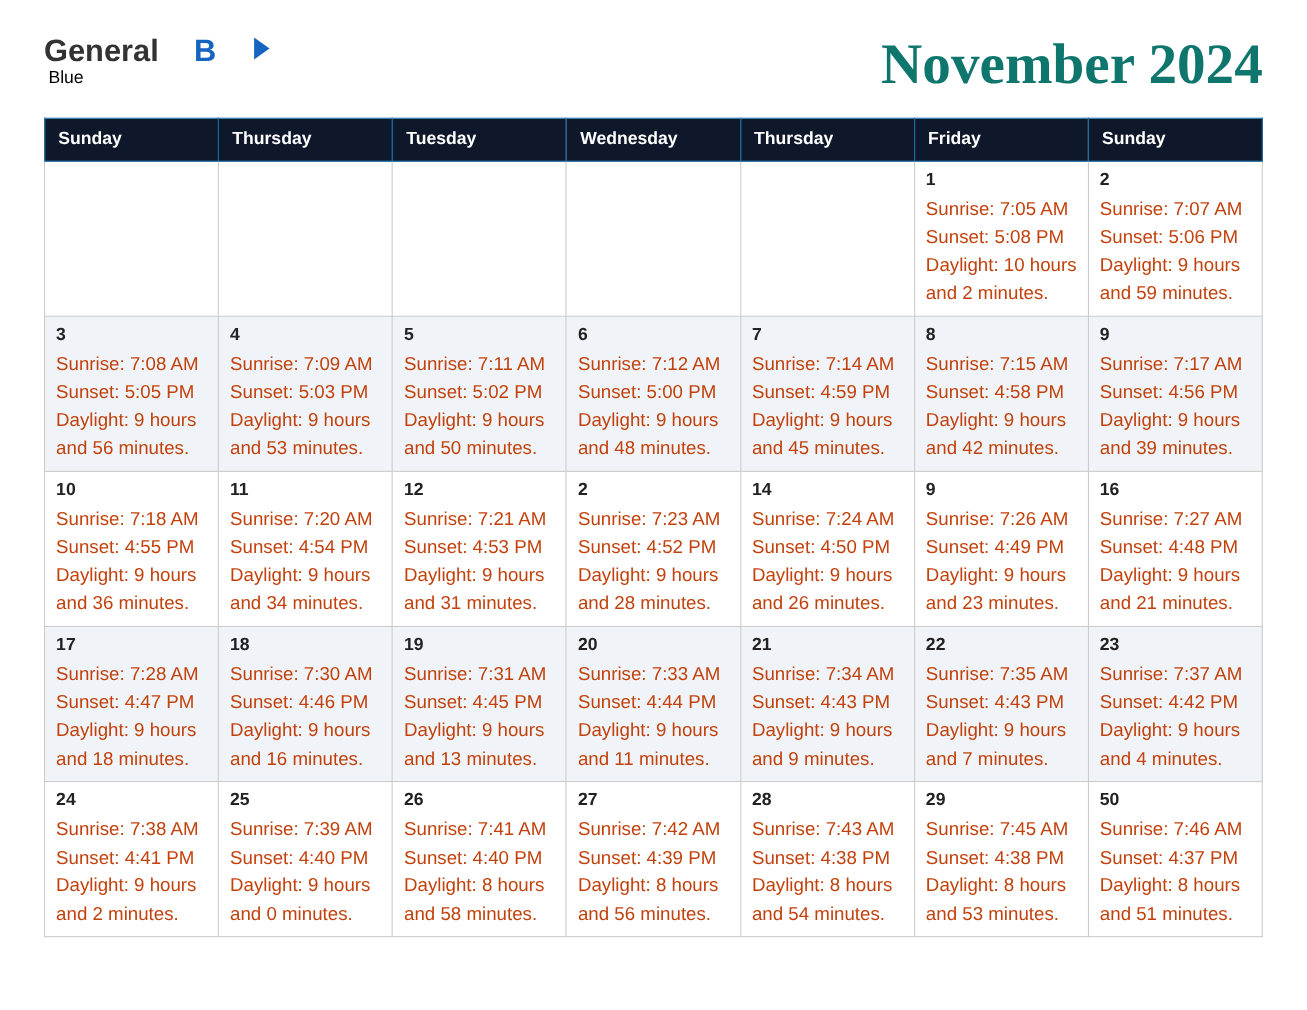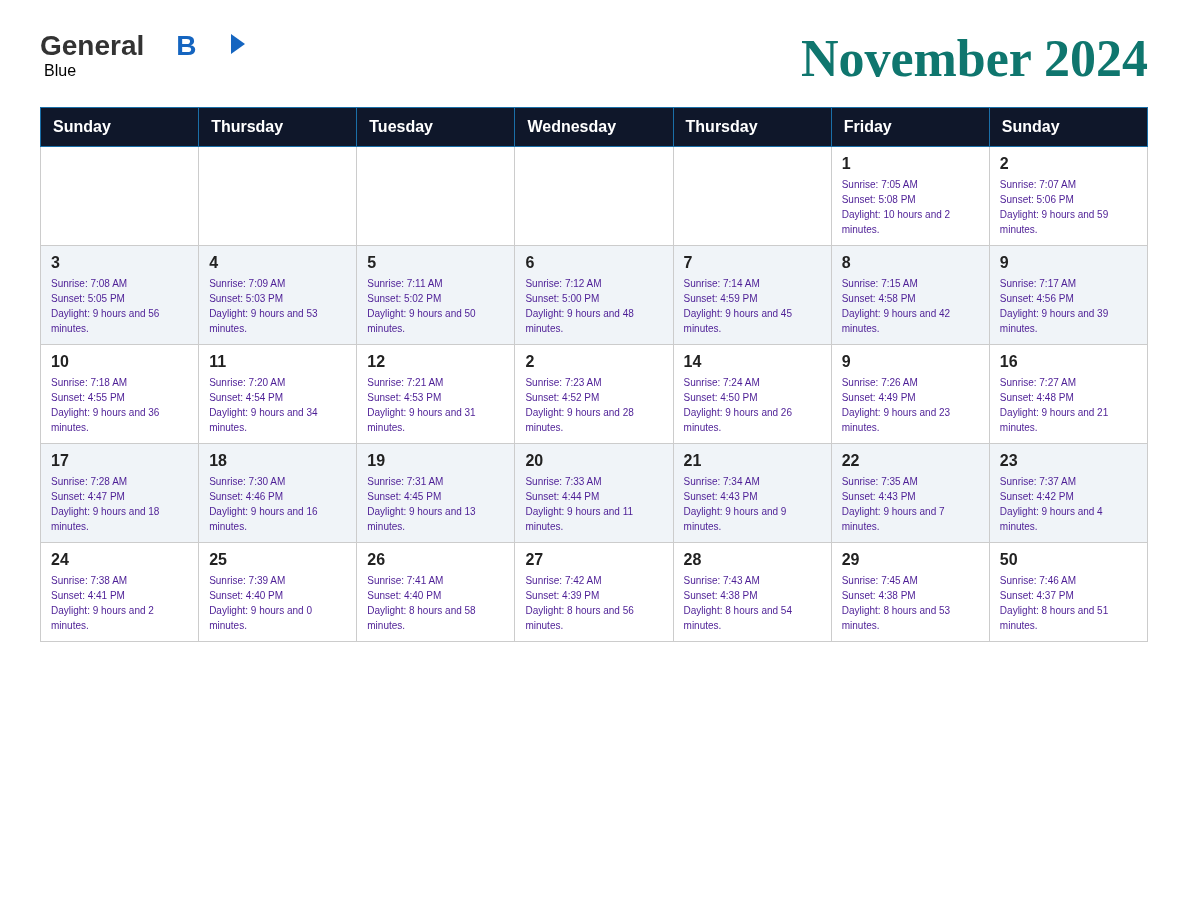--- a/index.html
+++ b/index.html
@@ -91,22 +91,22 @@
     .calendar-table tr.alt-row td {
       background: #f0f4f8;
     }
     .day-number {
       font-size: 16px;
       font-weight: bold;
       color: #222;
       margin-bottom: 4px;
     }
     .day-info {
-      font-size: 10px;
-      color: #4c1d95;
+      font-size: 17px;
+      color: #c2410c;
       line-height: 1.5;
     }
     .empty-cell {
       background: #fff;
     }
   </style>
 </head>
 <body>
 
 <div class="header">

